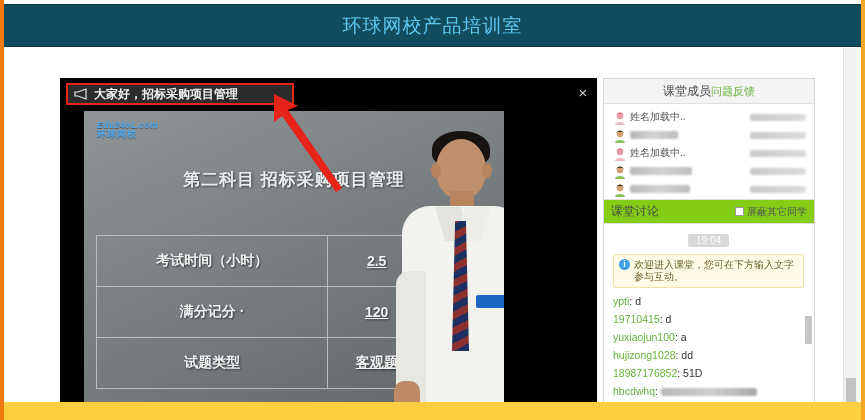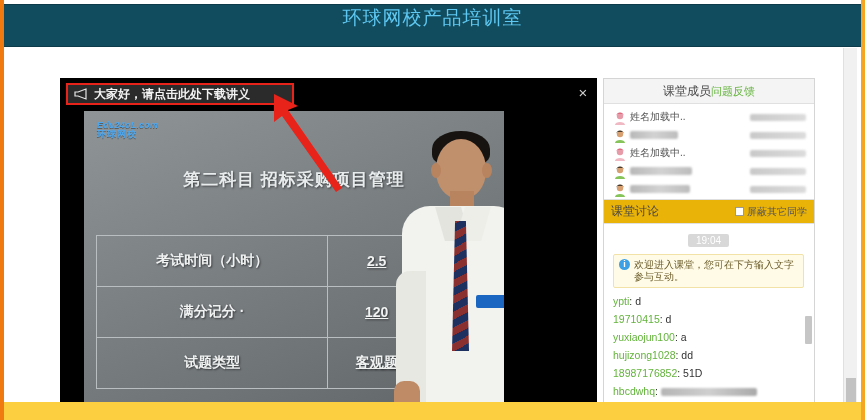--- a/index.html
+++ b/index.html
@@ -19,21 +19,21 @@
     overflow: hidden;
   }
 
   
   .header {
     position: absolute; left: 0; top: 4px;
     width: 857px; height: 43px;
     background: #114c5e;
     border-top: 1px solid #0d3b49;
     border-bottom: 1px solid #0d3b49;
-    display: flex; justify-content: center;
+    display: flex; align-items: center; justify-content: center;
   }
   .header-title {
     color: #5ec8f2;
     font-size: 19px;
     letter-spacing: 1px;
     font-weight: normal;
   }
 
   
   .stage {
@@ -229,21 +229,21 @@
     filter: blur(1px);
   }
   .member-meta {
     width: 56px; height: 7px;
     background: linear-gradient(90deg,#c9c9c9,#dcdcdc);
     filter: blur(1.2px); border-radius: 2px;
   }
 
   .discussion-head {
     height: 24px; flex: 0 0 24px;
-    background: #eab308;
+    background: #84cc16;
     border-bottom: 1px solid #e0e0e0;
     display: flex; align-items: center; justify-content: space-between;
     padding: 0 7px;
     gap: 8px;
   }
   .mute-box { display: flex; align-items: center; gap: 3px; cursor: pointer; }
   .mute-check {
     width: 9px; height: 9px; border: 1px solid #9a9a9a; background: #fff;
     flex: 0 0 auto;
   }
@@ -366,21 +366,21 @@
           <div class="t-forearm"></div>
         </div>
       </div>
 
       <div class="announce-wrap">
         <span class="megaphone-icon">
           <svg width="16" height="12" viewBox="0 0 16 12">
             <path d="M13 1 L5 4 L2 4 L2 8 L5 8 L13 11 Z" fill="none" stroke="#e6e6e6" stroke-width="1.2"></path>
           </svg>
         </span>
-        <span class="announce-text">大家好，请点击此处下载讲义</span>
+        <span class="announce-text">大家好，招标采购项目管理</span>
       </div>
 
       <div class="player-close">×</div>
 
       <svg class="arrow-svg" width="120" height="100" viewBox="0 0 120 100">
         <path d="M112 96 L58 18 L68 14 L44 2 L44 30 L52 24 L106 100 Z" fill="#e8231a"></path>
       </svg>
     </div>
 
     <div class="sidebar">

